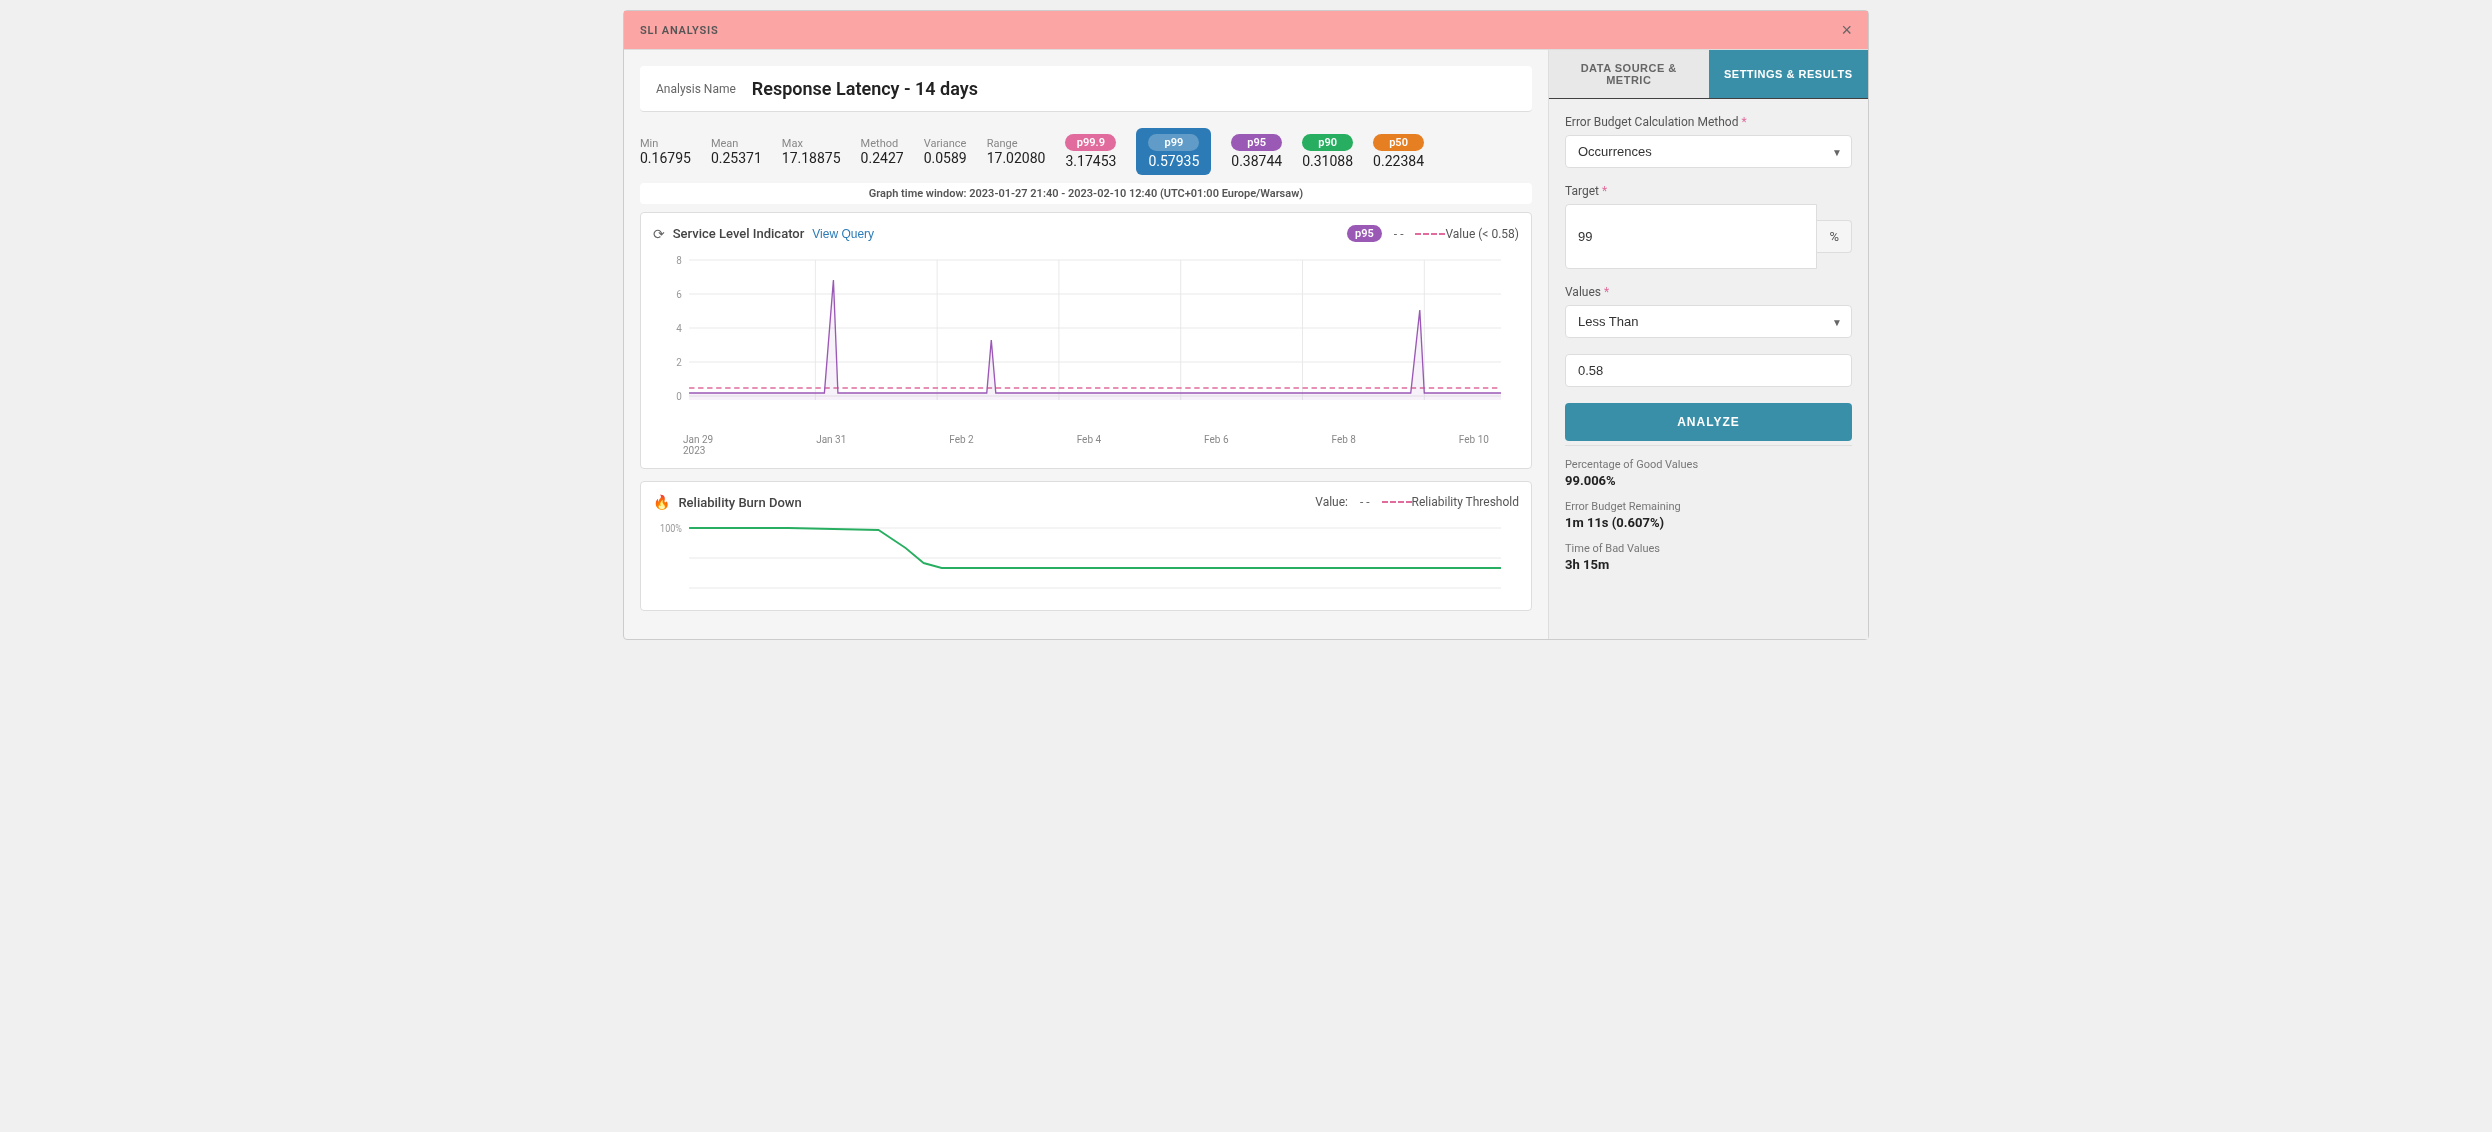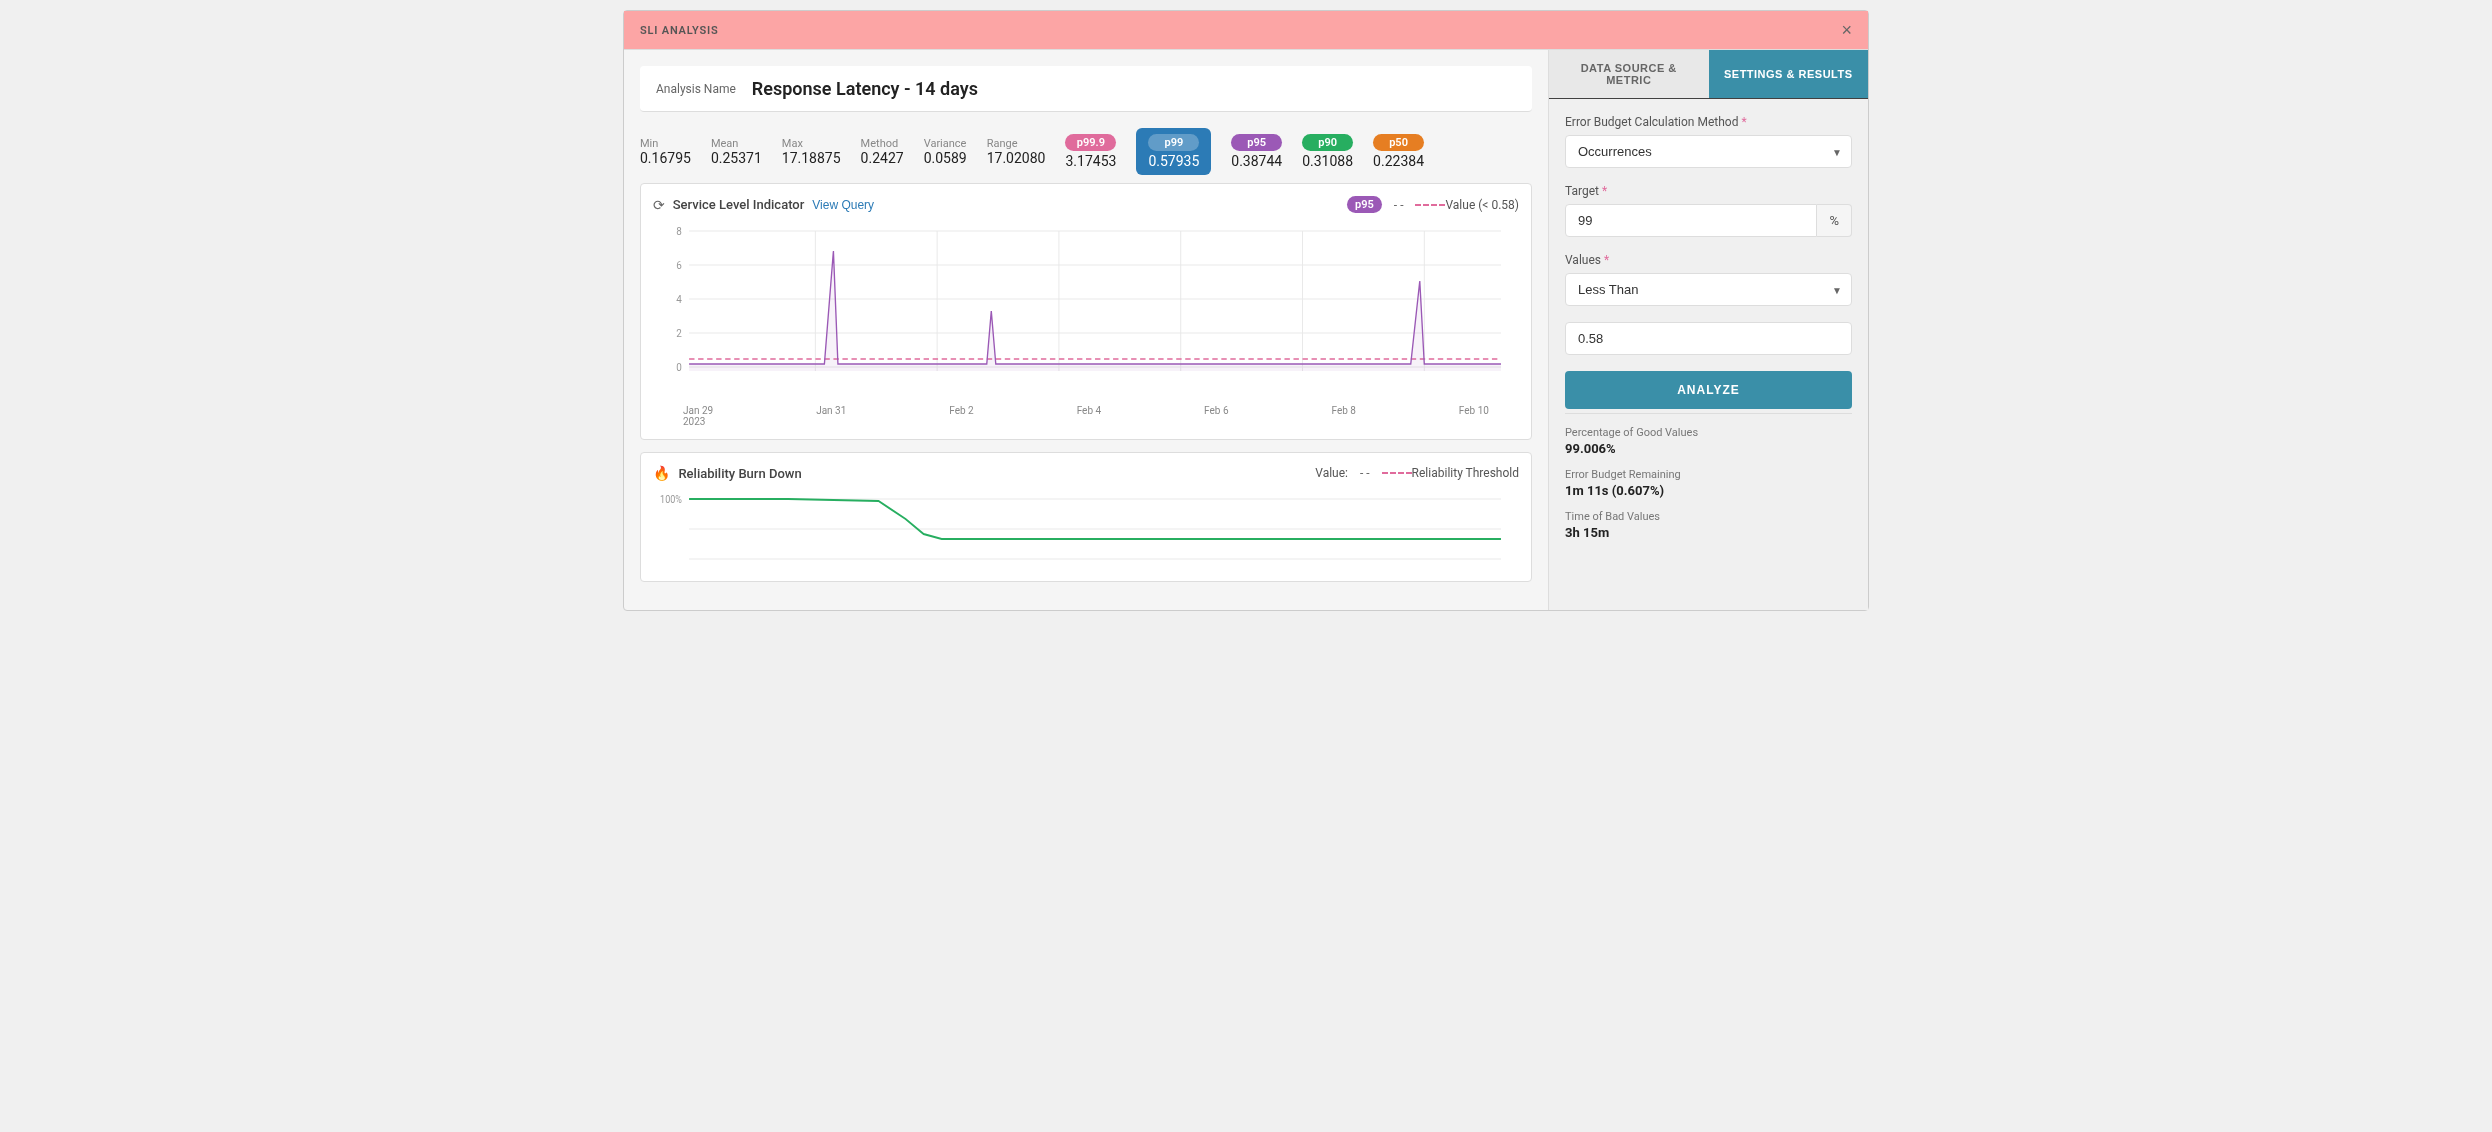--- a/index.html
+++ b/index.html
@@ -305,21 +305,21 @@
     }
 
     .target-row {
       display: flex;
       align-items: center;
       gap: 0;
     }
 
     .target-input {
       flex: 1;
-      padding: 8px 12px;
+      padding: 24px 12px;
       border: 1px solid #ddd;
       border-radius: 4px 0 0 4px;
       font-size: 13px;
       color: #333;
       background: #fff;
     }
 
     .target-suffix {
       padding: 8px 12px;
       border: 1px solid #ddd;
@@ -445,20 +445,24 @@
           <span class="percentile-badge badge-p90">p90</span>
           <span class="stat-value">0.31088</span>
         </div>
 
         <div class="stat-item">
           <span class="percentile-badge badge-p50">p50</span>
           <span class="stat-value">0.22384</span>
         </div>
       </div>
 
+      <div class="graph-time-window">
+        <span>Graph time window:</span>
+        <span>2023-01-27 21:40 - 2023-02-10 12:40 (UTC+01:00 Europe/Warsaw)</span>
+      </div>
 
       <div class="chart-card">
         <div class="chart-header">
           <div class="chart-title-group">
             <span class="chart-icon">⟳</span>
             <span class="chart-title">Service Level Indicator</span>
             <button class="view-query-link">View Query</button>
           </div>
           <div style="display:flex; align-items:center; gap:12px;">
             <span class="p95-badge">p95</span>

